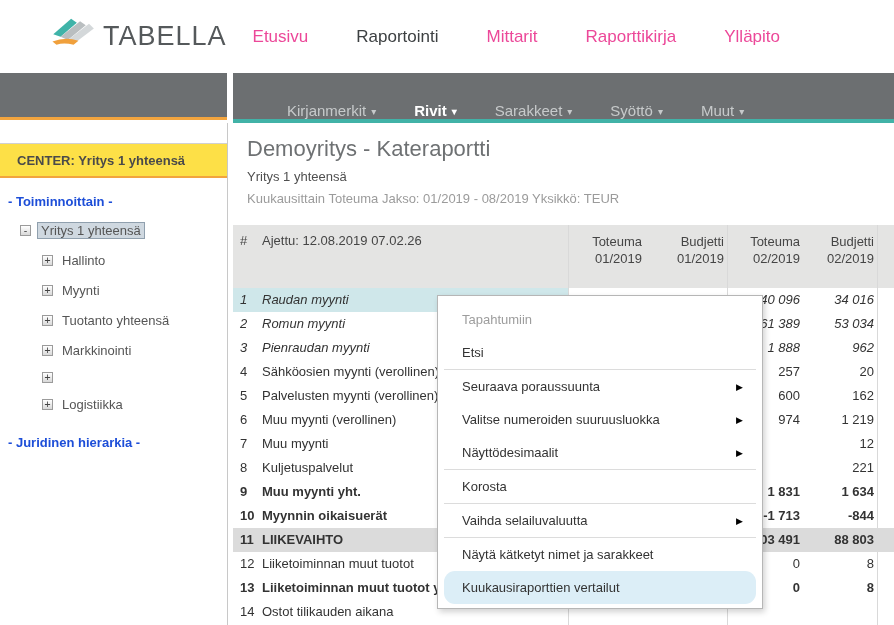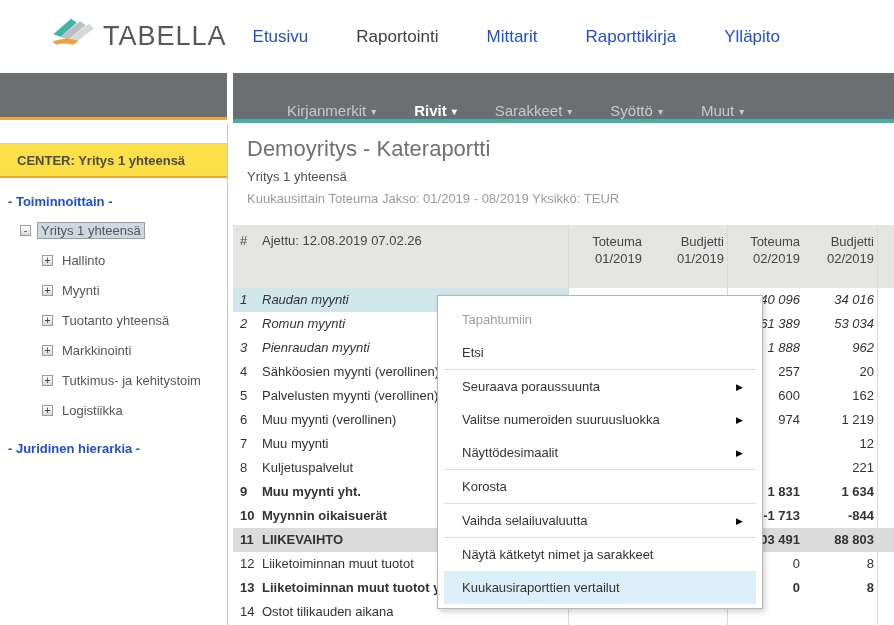--- a/index.html
+++ b/index.html
@@ -8,21 +8,21 @@
   }
   *{margin:0;padding:0;box-sizing:border-box;}
   html,body{width:894px;height:625px;}
   body{position:relative;overflow:hidden;background:#fff;font-family:"Liberation Sans",sans-serif;}
 
   
   .topbar{position:absolute;top:0;left:0;width:894px;height:73px;background:#fff;display:flex;align-items:center;}
   .logo{display:flex;align-items:center;margin-left:50px;cursor:pointer;}
   .logo-text{font-size:27px;color:#55595b;letter-spacing:1px;margin-left:1px;}
   .topnav{display:flex;margin-left:2px;}
-  .nav-item{font-size:17px;color:#1d4ed8;padding:0 24px;cursor:pointer;white-space:nowrap;}
+  .nav-item{font-size:17px;color:#ec4899;padding:0 24px;cursor:pointer;white-space:nowrap;}
   .nav-item.active{color:#3d4042;}
 
   
   .side-top{position:absolute;top:73px;left:0;width:227px;height:47px;background:var(--bar);border-bottom:3px solid var(--orange);}
   .toolbar{position:absolute;top:73px;left:233px;width:795px;height:50px;background:var(--bar);border-bottom:4px solid var(--teal);display:flex;align-items:flex-end;padding-left:35px;}
   .tb-item{font-size:15px;color:#c7cacb;margin-left:38px;cursor:pointer;white-space:nowrap;}
   .tb-item:first-child{margin-left:19px;}
   .tb-item.active{color:#ffffff;font-weight:bold;}
   .caret{font-size:10px;margin-left:5px;position:relative;top:-1px;}
 
@@ -61,21 +61,21 @@
   .rrow.it{font-style:italic;}
   .rrow.b{font-weight:bold;}
   .rrow.hl .c-num,.rrow.hl .c-label{background:var(--hl);}
   .rrow.grayrow{background:#dbdbdb;}
 
   
   .cmenu{position:absolute;left:437px;top:295px;width:326px;background:#fff;border:1px solid #b6b6b6;
     box-shadow:2px 3px 6px rgba(0,0,0,.18);padding:7px 6px 4px;z-index:10;}
   .mitem{height:33px;line-height:33px;padding-left:18px;font-size:13px;color:#333;position:relative;cursor:pointer;white-space:nowrap;}
   .mitem.dis{color:#9d9d9d;cursor:default;}
-  .mitem.hl{background:var(--mhl);}
+  .mitem.hl{background:var(--mhl);border-radius:11px;}
   .msep{height:1px;background:#dcdcdc;}
   .marrow{position:absolute;right:13px;top:1px;font-size:9px;color:#000;}
 </style>
 </head>
 <body>
 
 <header class="topbar">
   <div class="logo">
     <span>
       <svg width="52" height="42" viewBox="0 0 64 46">
@@ -126,21 +126,20 @@
       <div class="titem lv1">
         <span class="tbox">+</span>
         <span class="tlabel">Tuotanto yhteensä</span>
       </div>
       <div class="titem lv1">
         <span class="tbox">+</span>
         <span class="tlabel">Markkinointi</span>
       </div>
       <div class="titem lv1">
         <span class="tbox">+</span>
-        <span class="tlabel">Tutkimus- ja kehitystoim</span>
       </div>
       <div class="titem lv1">
         <span class="tbox">+</span>
         <span class="tlabel">Logistiikka</span>
       </div>
     </div>
   <div class="side-title jur-title">- Juridinen hierarkia -</div>
 </aside>
 
 <div class="main-title">Demoyritys - Kateraportti</div>

